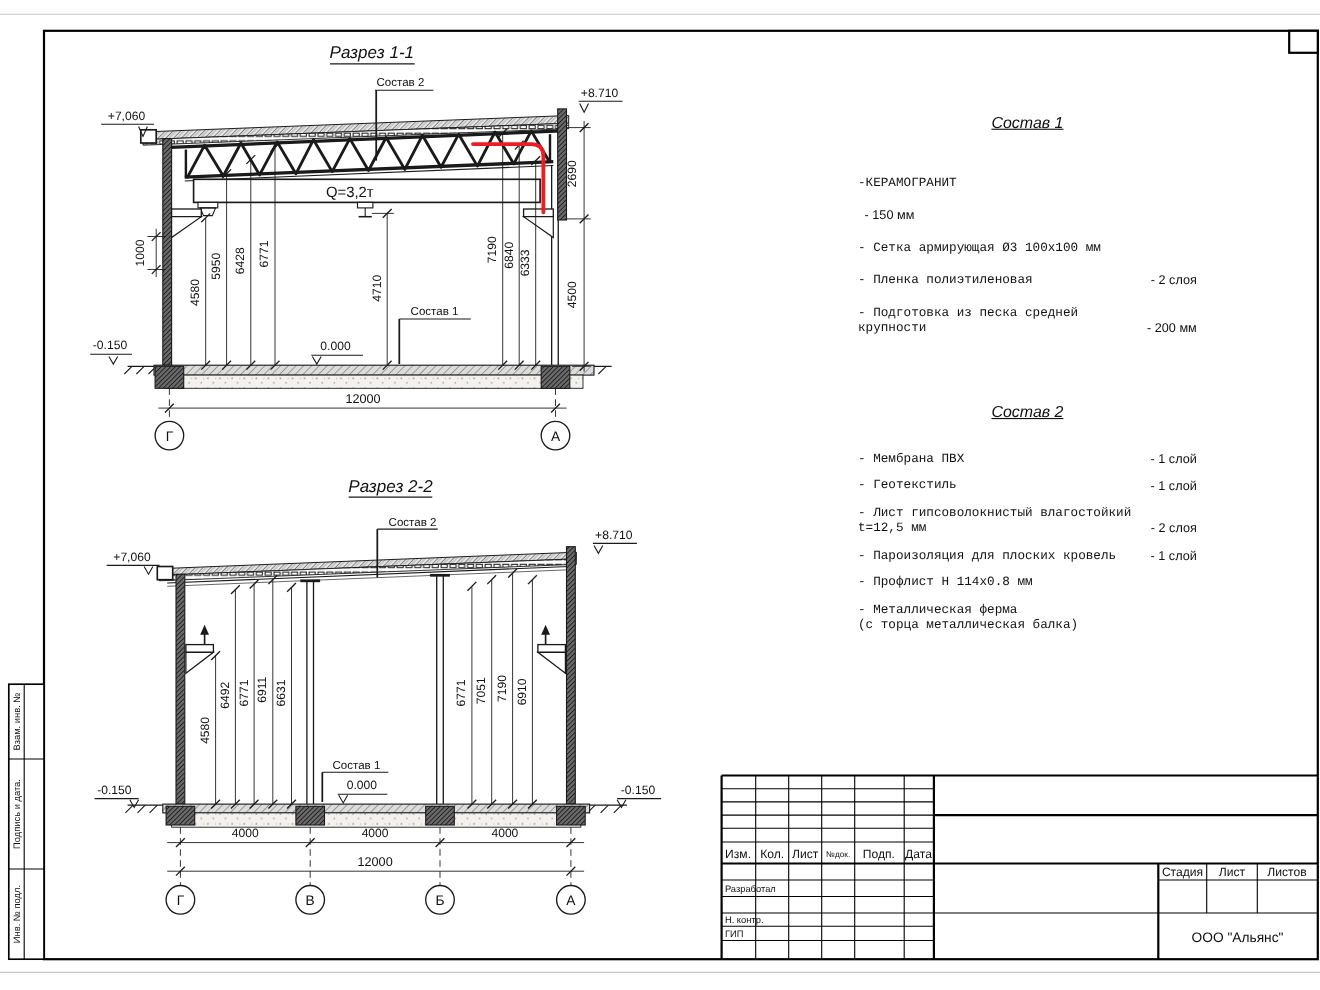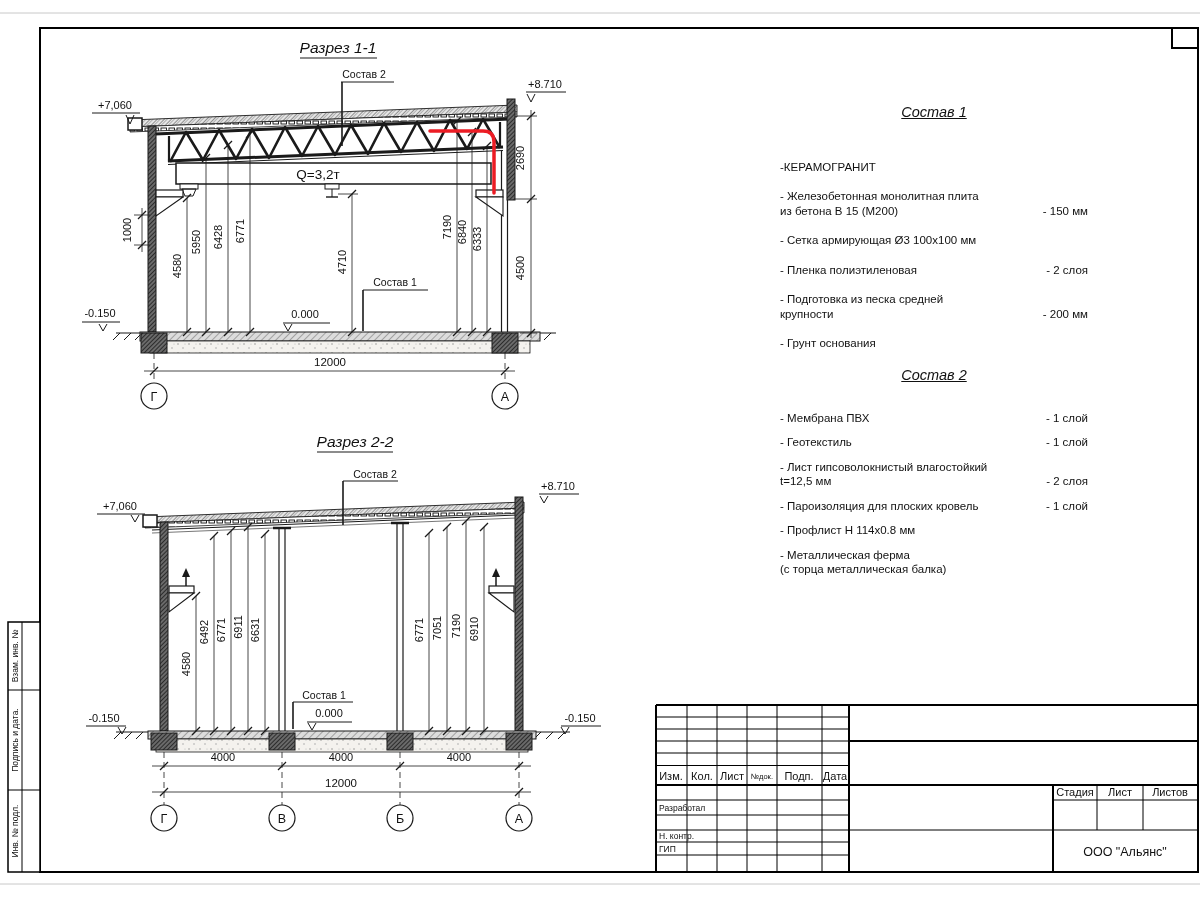--- a/index.html
+++ b/index.html
@@ -4,21 +4,21 @@
 <style>
   html,body{margin:0;padding:0;background:#fff;}
   .sheet{position:relative;width:1200px;height:900px;background:#ffffff;overflow:hidden;
          font-family:"Liberation Sans",sans-serif;color:#111;}
   svg{position:absolute;left:0;top:0;}
   svg text{fill:#111;font-family:"Liberation Sans",sans-serif;}
   .mat-list{position:absolute;left:780px;width:308px;font-size:11.5px;line-height:14.5px;color:#111;}
   .mat-title{text-align:center;font-style:italic;font-size:14.5px;margin:0 auto;}
   .mat-title span{text-decoration:underline;}
   .mat-item{display:flex;justify-content:space-between;align-items:flex-end;}
-  .mat-name{white-space:pre-line;}
+  .mat-name{white-space:pre-line;font-family:Liberation Mono, monospace;}
   .mat-val{white-space:nowrap;padding-left:6px;text-align:right;}
   .s1 .mat-item{margin-bottom:15px;}
   .s2 .mat-item{margin-bottom:10px;}
   .s1 .mat-title{margin-bottom:40px;}
   .s2 .mat-title{margin-bottom:28px;}
 </style>
 </head>
 <body>
 
 <div class="sheet">
@@ -404,41 +404,35 @@
   </g>
 </svg>
 
   <div class="mat-list s1" style="top:105px;">
     <div class="mat-title"><span>Состав 1</span></div>
     <div class="mat-item">
         <span class="mat-name">-КЕРАМОГРАНИТ</span>
         <span class="mat-val"></span>
       </div>
     <div class="mat-item">
-        <span class="mat-name">- Железобетонная  монолитная плита
-из бетона В 15 (М200)</span>
         <span class="mat-val">- 150 мм</span>
       </div>
     <div class="mat-item">
         <span class="mat-name">- Сетка армирующая Ø3 100х100 мм</span>
         <span class="mat-val"></span>
       </div>
     <div class="mat-item">
         <span class="mat-name">- Пленка полиэтиленовая</span>
         <span class="mat-val">-  2 слоя</span>
       </div>
     <div class="mat-item">
         <span class="mat-name">- Подготовка из песка средней
 крупности</span>
         <span class="mat-val">- 200 мм</span>
       </div>
-    <div class="mat-item">
-        <span class="mat-name">- Грунт основания</span>
-        <span class="mat-val"></span>
-      </div>
   </div>
 
   <div class="mat-list s2" style="top:368px;">
     <div class="mat-title"><span>Состав 2</span></div>
     <div class="mat-item">
         <span class="mat-name">- Мембрана ПВХ</span>
         <span class="mat-val">- 1 слой</span>
       </div>
     <div class="mat-item">
         <span class="mat-name">- Геотекстиль</span>

